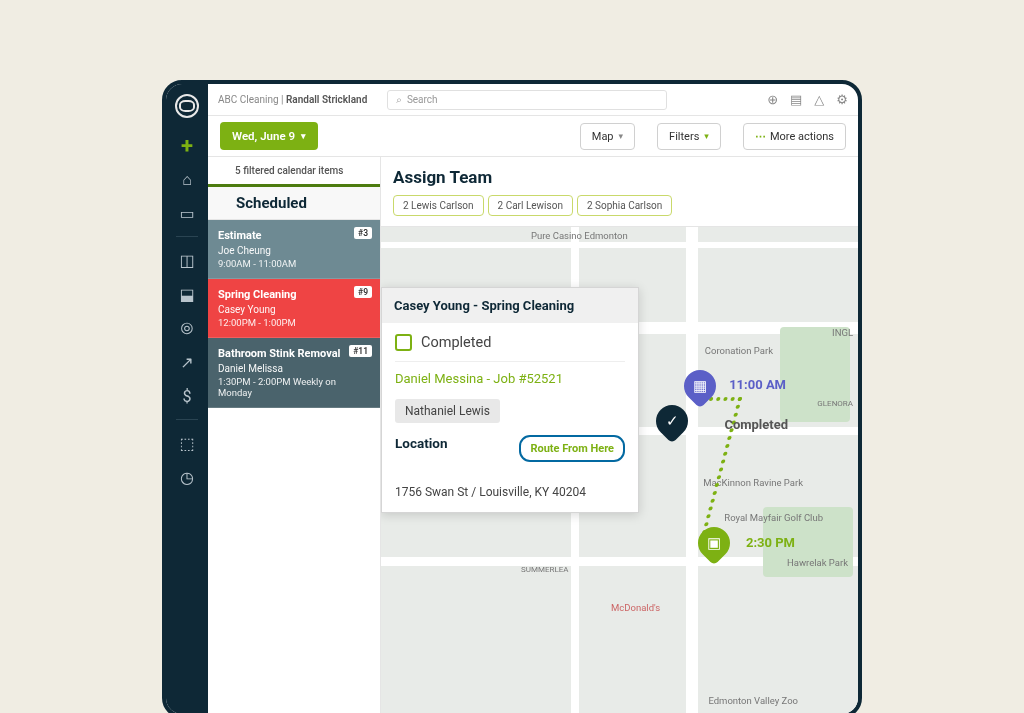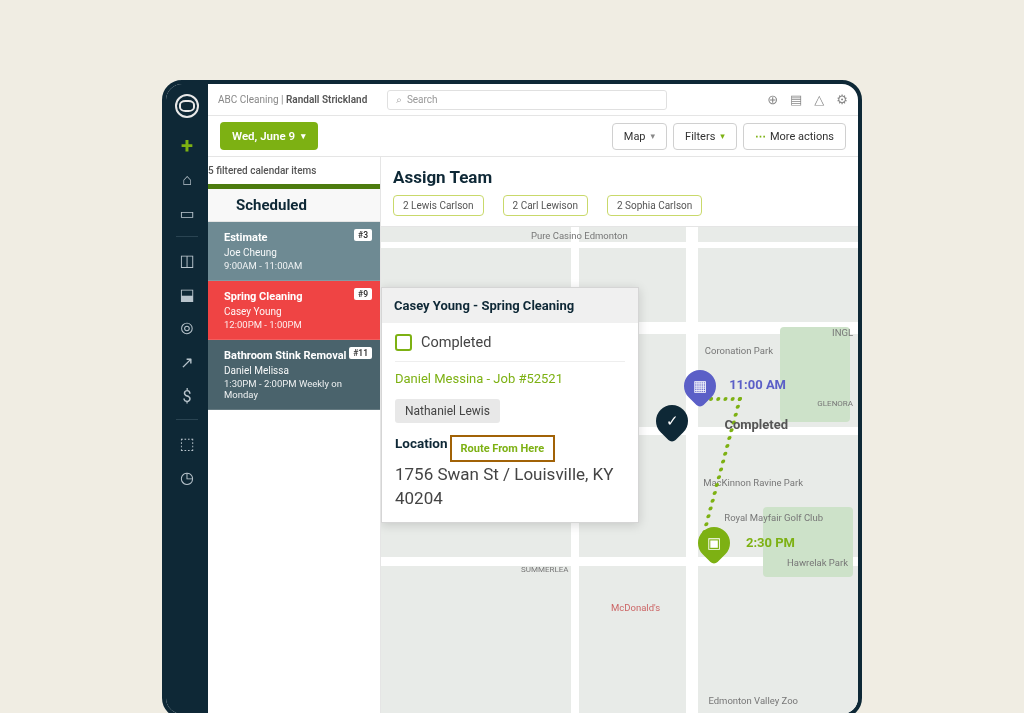--- a/index.html
+++ b/index.html
@@ -11,43 +11,43 @@
 .logo::after{content:"";width:12px;height:8px;border:2px solid #e8e8e8;border-radius:40%}
 .nav-item{width:26px;height:26px;display:flex;align-items:center;justify-content:center;color:#b8c4cc;cursor:pointer;font-size:16px}
 .nav-item.plus{color:#7db113;font-size:22px;font-weight:bold}
 .nav-div{width:22px;height:1px;background:#2a4452;margin:2px 0}
 .main{flex:1;display:flex;flex-direction:column}
 .topbar{height:32px;border-bottom:1px solid #e5e5e5;display:flex;align-items:center;padding:0 10px;gap:10px}
 .crumb{font-size:10px;color:#888}
 .crumb b{color:#555;font-weight:600}
 .search{flex:1;max-width:280px;height:20px;border:1px solid #e0e0e0;border-radius:3px;padding:0 8px;font-size:10px;color:#999;display:flex;align-items:center;gap:5px;margin-left:10px}
 .top-icons{margin-left:auto;display:flex;gap:12px;color:#888;font-size:13px}
-.toolbar{height:40px;display:flex;align-items:center;padding:0 12px;gap:6px}
+.toolbar{height:40px;display:flex;align-items:center;padding:0 12px;gap:22px}
 .date-btn{background:#7db113;color:#fff;font-size:11.5px;font-weight:600;padding:7px 12px;border-radius:4px;display:flex;align-items:center;gap:6px;cursor:pointer}
 .btn{border:1px solid #d0d0d0;border-radius:4px;padding:6px 11px;font-size:11px;background:#fff;cursor:pointer;display:flex;align-items:center;gap:5px;color:#333}
 .spacer{flex:1}
 .chev{font-size:9px;color:#888}
 .chev.g{color:#7db113}
 .dots{color:#7db113;font-weight:bold;letter-spacing:-1px}
 .content{flex:1;display:flex;overflow:hidden;border-top:1px solid #e5e5e5}
 .sidebar{width:173px;display:flex;flex-direction:column;border-right:1px solid #e5e5e5}
-.filter-info{padding:8px 0;font-size:10px;color:#555;border-bottom:5px solid #4d7c0f;font-weight:500}
+.filter-info{padding:8px 27px;font-size:10px;color:#555;border-bottom:3px solid #4d7c0f;font-weight:500}
 .sched-hdr{padding:7px 28px;font-size:15px;font-weight:700;color:#0e2836;background:#f8f8f8;border-bottom:1px solid #e5e5e5}
-.card{padding:9px 16px;color:#fff;position:relative;border-bottom:1px solid rgba(255,255,255,0.15);cursor:pointer}
+.card{padding:9px 10px;color:#fff;position:relative;border-bottom:1px solid rgba(255,255,255,0.15);cursor:pointer}
 .card.estimate{background:#6e8a93}
 .card.spring{background:#ef4444}
 .card.bath{background:#4a636c}
 .card-title{font-size:11px;font-weight:700;margin-bottom:3px}
 .card-sub{font-size:10px;opacity:0.95}
 .card-time{font-size:9.5px;opacity:0.9;margin-top:2px}
 .badge{position:absolute;top:7px;right:8px;background:#fff;color:#333;font-size:8.5px;padding:1px 4px;border-radius:2px;font-weight:600}
 .maparea{flex:1;position:relative;display:flex;flex-direction:column}
 .assign{padding:10px 12px;border-bottom:1px solid #e5e5e5}
 .assign h2{font-size:17px;font-weight:700;color:#0e2836;margin-bottom:8px}
-.chips{display:flex;gap:19px}
+.chips{display:flex;gap:4px}
 .chip{border:1px solid #c9d96b;border-radius:4px;padding:4px 9px;font-size:10px;color:#555;cursor:pointer}
 .map{flex:1;background:#e8ebe8;position:relative;overflow:hidden}
 .road{position:absolute;background:#fff}
 .r1{left:0;right:0;top:15px;height:6px}
 .r2{left:0;right:0;top:95px;height:12px}
 .r3{left:0;right:0;top:200px;height:8px}
 .r4{left:0;right:0;top:330px;height:9px}
 .r5{top:0;bottom:0;left:190px;width:8px}
 .r6{top:0;bottom:0;left:305px;width:12px}
 .park{position:absolute;background:#cde2c9;border-radius:4px}
@@ -56,23 +56,23 @@
 .lbl{position:absolute;font-size:9.5px;color:#777}
 .popup{position:absolute;left:0;top:60px;width:258px;background:#fff;border:1px solid #d5d5d5;box-shadow:0 2px 10px rgba(0,0,0,0.15);z-index:10}
 .pop-hdr{background:#f0f0f0;padding:10px 12px;font-size:13px;font-weight:700;color:#0e2836}
 .pop-body{padding:11px 13px}
 .comp-row{display:flex;align-items:center;gap:9px;padding-bottom:10px;border-bottom:1px solid #eee;margin-bottom:9px}
 .chk{width:17px;height:17px;border:2.5px solid #7db113;border-radius:3px}
 .comp-row span{font-size:14.5px;color:#444}
 .sec-t{font-size:13.5px;font-weight:700;color:#0e2836;margin-bottom:3px}
 .link{color:#7db113;font-size:13px;margin-bottom:10px}
 .team-chip{background:#e8e8e8;padding:5px 10px;border-radius:3px;font-size:12px;color:#444;display:inline-block;margin-bottom:12px;margin-top:3px}
-.loc-row{display:flex;align-items:flex-start;gap:2px}
-.route-btn{border:2px solid #a16207;color:#7db113;font-size:11px;font-weight:700;padding:5px 9px;border-radius:0;background:#fff;cursor:pointer;white-space:nowrap}
-.addr{font-size:17px;color:#444;margin-top:1px;line-height:1.4}
+.loc-row{display:flex;justify-content:space-between;align-items:flex-start;gap:2px}
+.route-btn{border:2px solid #0369a1;color:#7db113;font-size:11px;font-weight:700;padding:5px 9px;border-radius:11px;background:#fff;cursor:pointer;white-space:nowrap}
+.addr{font-size:12px;color:#444;margin-top:22px;line-height:1.4}
 .pin{position:absolute;width:32px;height:32px;border-radius:50% 50% 50% 5px;transform:rotate(-45deg);display:flex;align-items:center;justify-content:center;color:#fff;font-size:15px}
 .pin>span{transform:rotate(45deg)}
 .pin.done{background:#0e2836;top:178px;left:275px}
 .pin.time1{background:#5b5fc7;top:143px;right:142px}
 .pin.truck{background:#7db113;top:300px;right:128px}
 .pin-lbl{position:absolute;font-size:13px;font-weight:700}
 .pl1{top:150px;right:72px;color:#5b5fc7}
 .pl2{top:190px;right:70px;color:#555}
 .pl3{top:308px;right:63px;color:#7db113}
 .route{position:absolute;top:170px;right:135px;width:40px;height:145px;border-right:4px dotted #7db113;border-top:4px dotted #7db113;transform:skewX(-15deg)}

